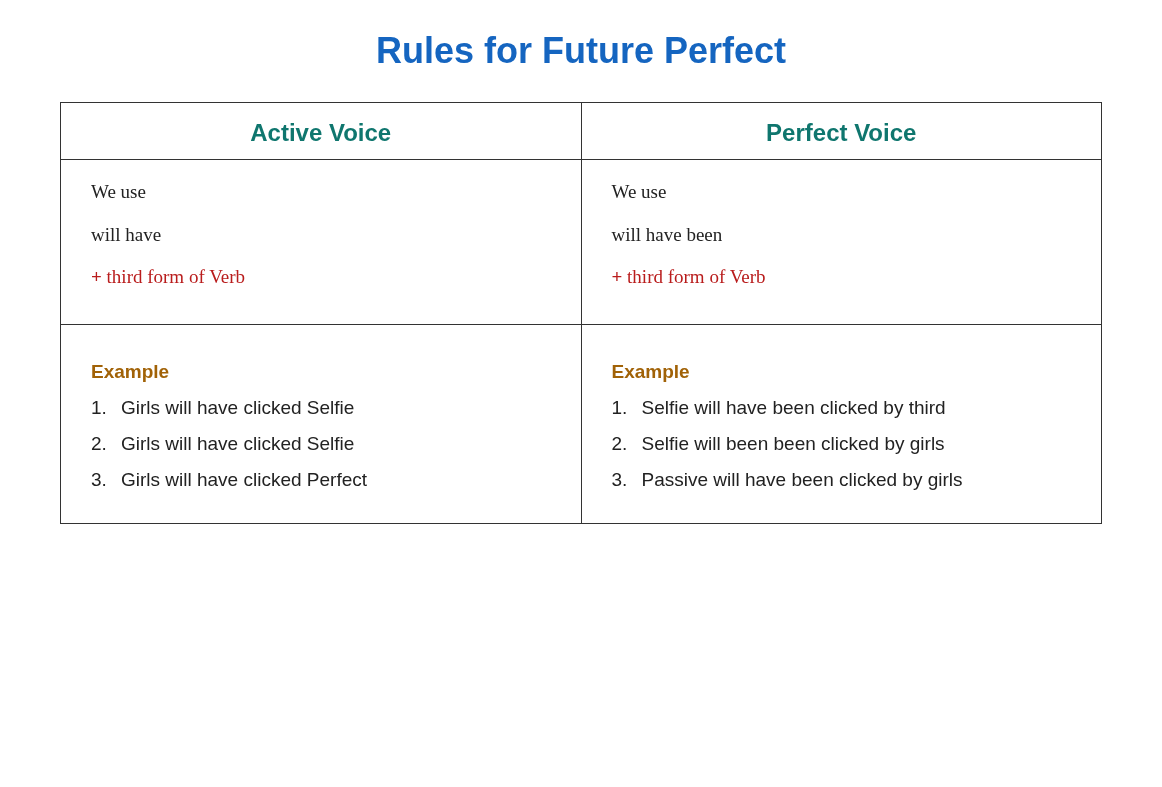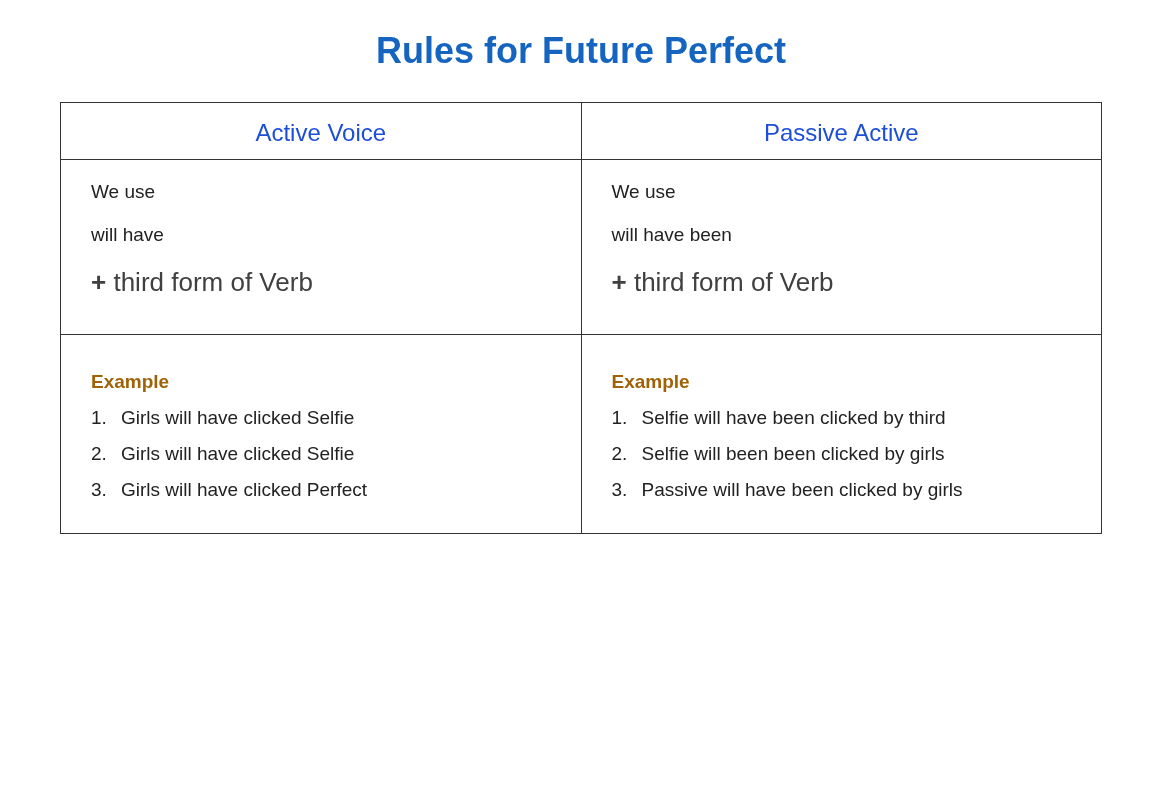--- a/index.html
+++ b/index.html
@@ -28,22 +28,22 @@
     }
 
     .main-table {
       width: 100%;
       border-collapse: collapse;
       border: 1.5px solid #333;
     }
 
     .main-table th {
       font-size: 24px;
-      color: #1d4ed8;
-      font-weight: normal;
+      color: #0f766e;
+      font-weight: bold;
       padding: 16px 30px 12px 30px;
       border-bottom: 1.5px solid #333;
     }
 
     .main-table th.active-voice {
       border-right: 1.5px solid #333;
     }
 
     .main-table td {
       vertical-align: top;
@@ -57,25 +57,26 @@
 
     .cell-content {
       padding: 18px 30px 18px 30px;
     }
 
     .rule-line {
       font-size: 19px;
       color: #222;
       margin-bottom: 14px;
       line-height: 1.5;
+      font-family: Liberation Serif, serif;
     }
 
     .rule-line.bold-plus {
-      font-size: 26px;
-      color: #404040;
+      font-size: 19px;
+      color: #b91c1c;
     }
 
     .rule-line.bold-plus span.plus {
       font-weight: bold;
     }
 
     .example-label {
       font-size: 19px;
       font-weight: bold;
       color: #a16207;
@@ -107,21 +108,21 @@
   </style>
 </head>
 <body>
 
 <h1 class="page-title">Rules for Future Perfect</h1>
 
 <table class="main-table">
   <thead>
     <tr>
       <th class="active-voice">Active Voice</th>
-      <th>Passive Active</th>
+      <th>Perfect Voice</th>
     </tr>
   </thead>
   <tbody>
     <tr>
       <td class="active-col">
         <div class="cell-content">
           <div class="rule-line">We use</div>
           <div class="rule-line">will have</div>
           <div class="rule-line bold-plus">
             <span class="plus">+</span>

